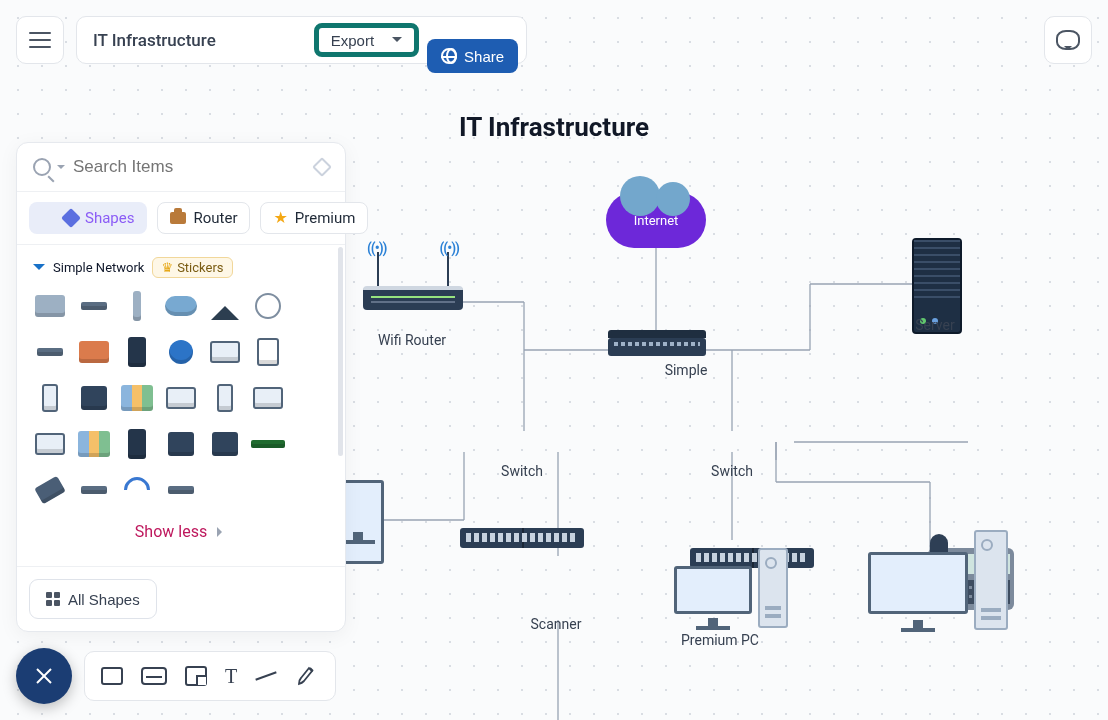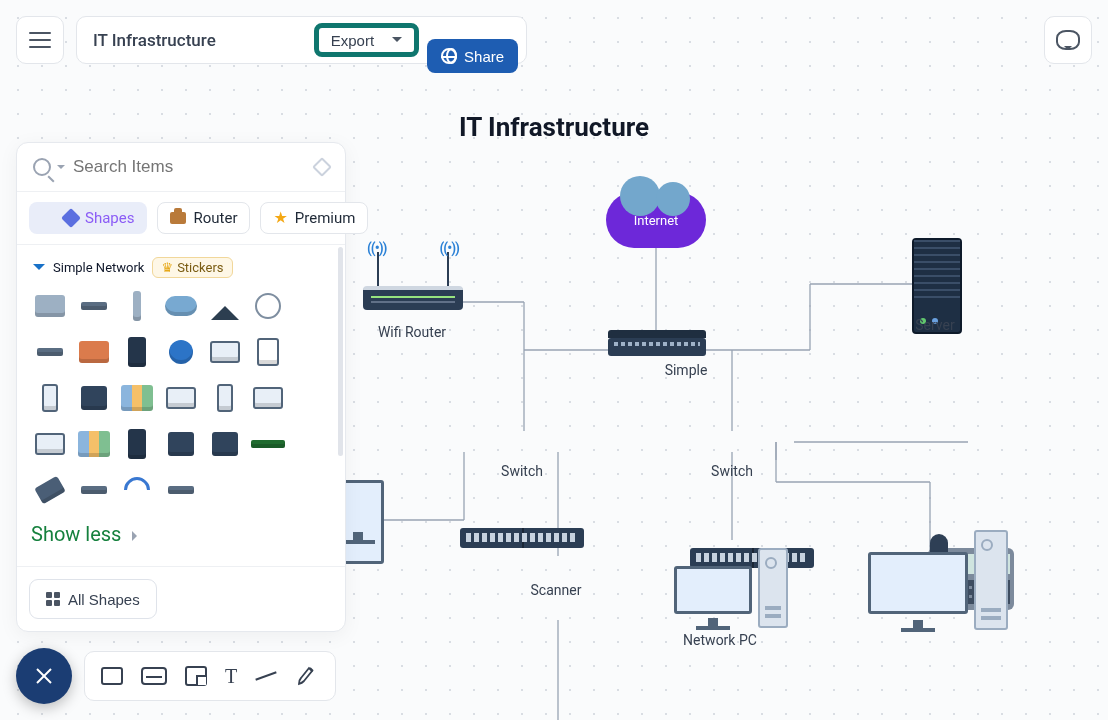--- a/index.html
+++ b/index.html
@@ -95,21 +95,21 @@
   .cell.plane span{width:0;height:0;border:14px solid transparent;border-bottom-color:#2c3e50;background:none;box-shadow:none;border-radius:0;}
   .cell.dish span{width:26px;height:26px;border:2px solid #7e8ea0;border-radius:50%;background:none;box-shadow:none;}
   .cell.thin span{width:26px;height:8px;background:#5a6d82;border-radius:2px;}
   .cell.wifi span{width:26px;height:26px;border:3px solid #3978d1;border-radius:50%;border-color:#3978d1 transparent transparent #3978d1;background:none;box-shadow:none;transform:rotate(45deg);}
   .cell.tower span{width:8px;height:30px;background:#9db0c3;}
   .cell.city span{width:32px;height:26px;background:linear-gradient(90deg,#8bb5dd 0 33%,#f5c069 33% 66%,#7fbf91 66%);}
   .cell.fax span{width:26px;height:24px;background:#30445c;border-radius:3px;}
   .cell.satellite span{width:26px;height:18px;background:#4a5e76;transform:rotate(-30deg);}
   .cell.wide span{width:34px;height:8px;background:#1f6b2f;border-radius:2px;}
 
-  .show-less{ color:#15803d; font-size:20px; padding:14px 0 18px; cursor:pointer;}
+  .show-less{ text-align:center; color:#be185d; font-size:16px; padding:14px 0 18px; cursor:pointer;}
   .show-less .chev { margin-left:6px; display:inline-block; border:5px solid transparent; border-left-color:#9aa3b2;}
 
   .panel-footer{ display:flex; gap:16px; padding:12px; border-top:1px solid #eef0f3;}
   .footer-btn{ flex:0 0 auto; height:40px; padding:0 16px; border:1px solid #dfe3ea;border-radius:9px;background:#fff;display:flex;align-items:center;gap:8px;font-size:15px;cursor:pointer;color:#374151;}
   .sq4 {display:grid;grid-template-columns:6px 6px;grid-template-rows:6px 6px;gap:2px;}
   .sq4 i{background:#4b5563;border-radius:1px;}
   .tmpl-icon{width:14px;height:14px;border:2px solid #4b5563;position:relative;}
   .tmpl-icon::after{content:"";position:absolute;left:2px;top:2px;right:-5px;bottom:-5px;border:2px solid #4b5563;background:#fff;}
 
   
@@ -223,21 +223,21 @@
 
   <div class="dev wifi-router" style="left:363px;top:286px;">
     <div class="antenna" style="left:14px;">
         <span class="ant-waves">((•))</span>
       </div>
     <div class="antenna" style="right:14px;">
         <span class="ant-waves r">((•))</span>
       </div>
     <div class="wifi-body"></div>
   </div>
-  <div class="node-label" style="left:412px;top:324px;">Wifi Router</div>
+  <div class="node-label" style="left:412px;top:332px;">Wifi Router</div>
 
   <div class="dev router-node" style="left:608px;top:338px;">
       <div class="router-body"></div>
     </div>
   <div class="node-label" style="left:686px;top:362px;">Simple</div>
 
   <div class="dev server-node" style="left:912px;top:238px;"></div>
   <div class="node-label" style="left:935px;top:317px;">Server</div>
 
   <div class="dev switch-node" style="left:460px;top:432px;">
@@ -249,39 +249,39 @@
     </div>
   <div class="node-label" style="left:732px;top:463px;">Switch</div>
 
   <div class="dev desk-phone" style="left:928px;top:398px;">
     <div class="dp-base"></div>
       <div class="dp-screen"></div>
       <div class="dp-keys"></div>
       <div class="dp-handset"></div>
   </div>
 
-  <div class="node-label" style="left:556px;top:582px;">Scanner</div>
+  <div class="node-label" style="left:556px;top:616px;">Scanner</div>
 
   <div class="dev pc" style="left:332px;top:480px;">
     <div class="monitor-node" style="width:52px;">
         <div class="mon-screen" style="height:84px;"></div>
         <div class="mon-stand"></div>
         <div class="mon-foot"></div>
       </div>
   </div>
 
   <div class="dev pc" style="left:674px;top:548px;">
     <div class="monitor-node">
         <div class="mon-screen"></div>
         <div class="mon-stand"></div>
         <div class="mon-foot"></div>
       </div>
     <div class="tower-node"></div>
   </div>
-  <div class="node-label dt-label" style="left:720px;top:632px;">Network PC</div>
+  <div class="node-label dt-label" style="left:720px;top:632px;">Premium PC</div>
 
   <div class="dev pc big" style="left:868px;top:530px;">
     <div class="monitor-node">
         <div class="mon-screen"></div>
         <div class="mon-stand"></div>
         <div class="mon-foot"></div>
       </div>
     <div class="tower-node"></div>
   </div>
 </div>

